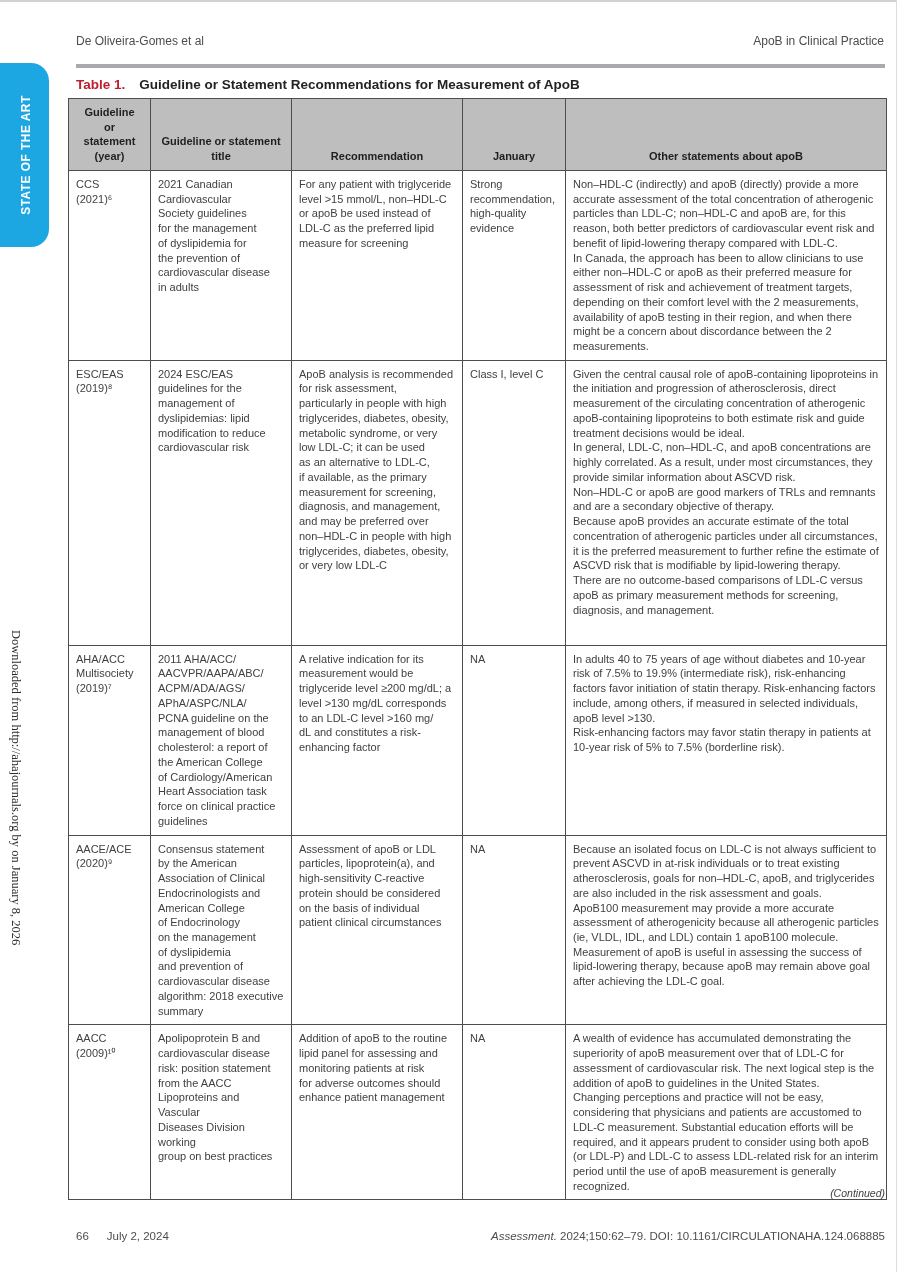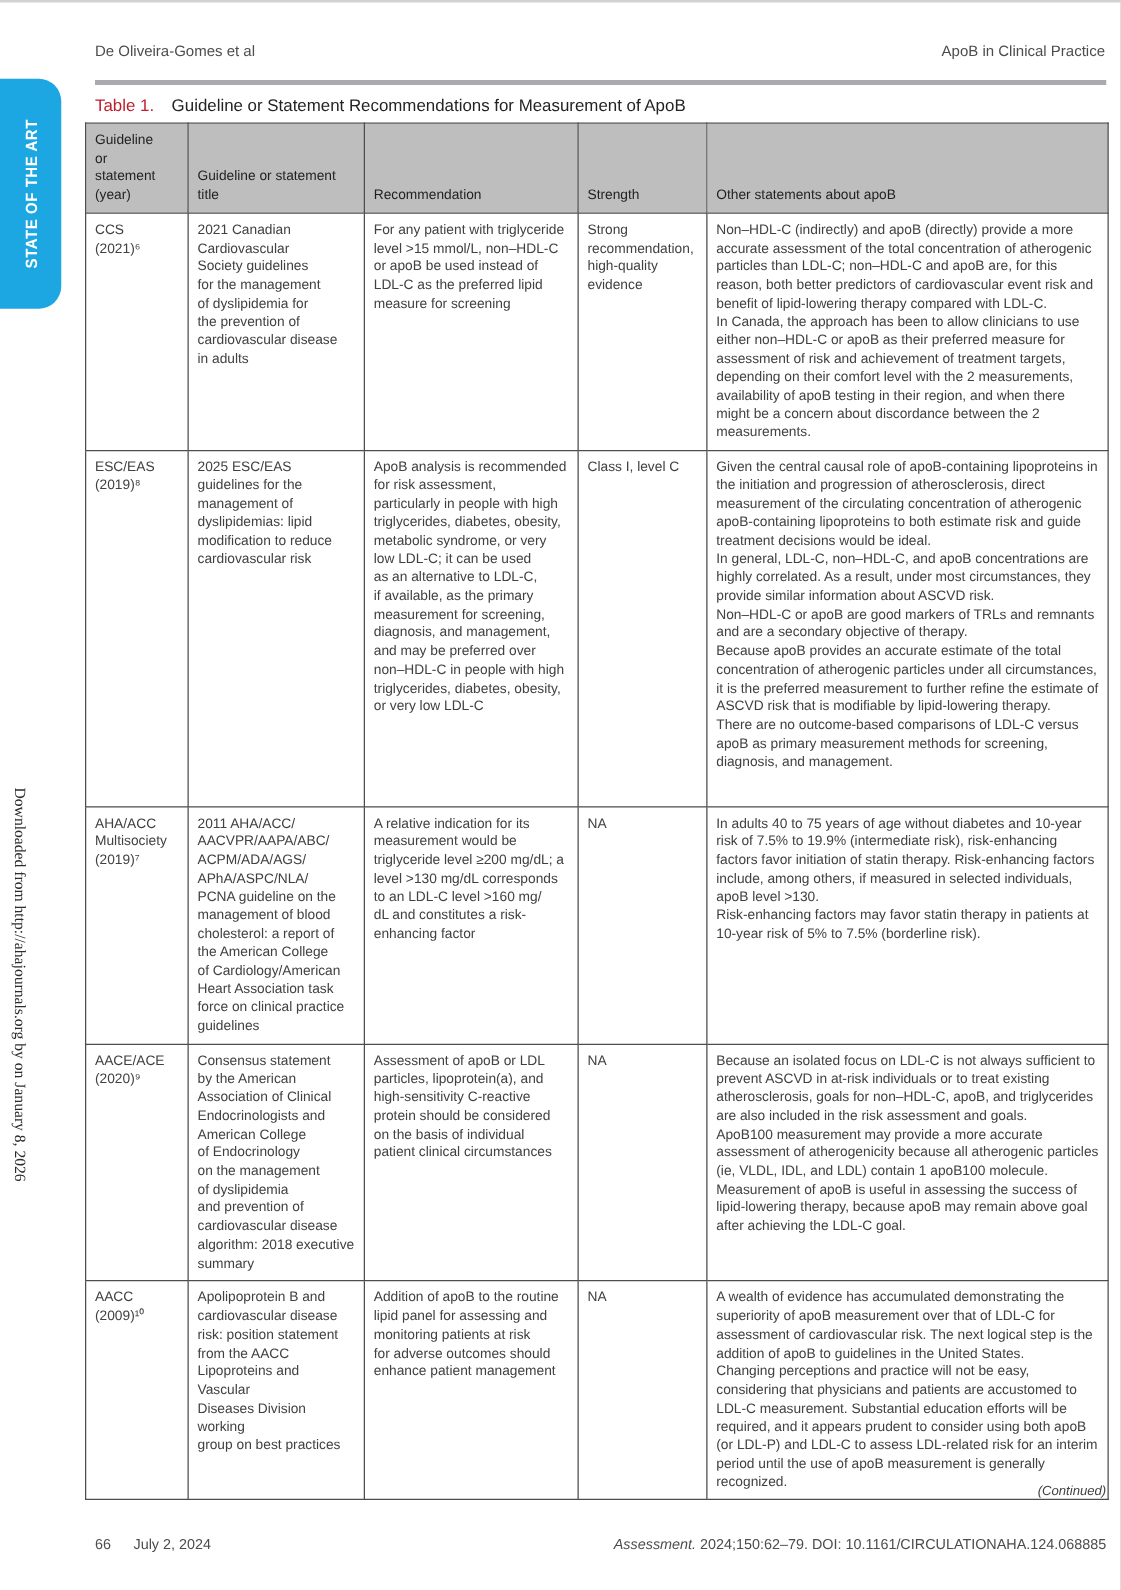--- a/index.html
+++ b/index.html
@@ -37,40 +37,40 @@
     white-space:nowrap;
     font-family:"Liberation Serif", serif;
     font-size:12.5px; color:#2b2b2b;
   }
   .top-rule {
     position:absolute; left:76px; right:11px; top:62px; height:4px;
     background:#a8aaad;
   }
   .table-title {
     position:absolute; left:76px; top:75px;
-    font-size:13.5px; font-weight:normal; color:#232323;
+    font-size:13.5px; font-weight:bold; color:#232323;
   }
   .table-title .tbl-label { color:#be1e2d; margin-right:14px; }
   table.guideline-table {
     position:absolute; left:68px; top:96px;
     width:818px; table-layout:fixed;
     border-collapse:collapse;
     font-size:11px; line-height:1.34;
   }
   table.guideline-table th, table.guideline-table td {
     border:1px solid #4d4d4f;
     padding:6px 7px;
     white-space:pre-line;
     overflow:hidden;
   }
   table.guideline-table { border:1.5px solid #4d4d4f; }
   table.guideline-table th {
     background:#bebebe;
-    font-weight:normal; color:#1f1f20;
-    text-align:left; vertical-align:bottom;
+    font-weight:bold; color:#1f1f20;
+    text-align:center; vertical-align:bottom;
   }
   table.guideline-table td { vertical-align:top; color:#414042; }
   .continued {
     position:absolute; right:11px; top:1185px;
     font-style:italic; font-size:10.5px; color:#414042;
   }
   .page-footer {
     position:absolute; left:76px; right:11px; top:1228px;
     display:flex; justify-content:space-between;
     font-size:11.5px; color:#4d4d4f;gap:36px;
@@ -110,21 +110,21 @@
   </colgroup>
   <tbody>
       <tr style="height:68px">
     <th>Guideline
 or
 statement
 (year)</th>
     <th>Guideline or statement
 title</th>
     <th>Recommendation</th>
-    <th>Strength</th>
+    <th>January</th>
     <th>Other statements about apoB</th>
   </tr>
   <tr style="height:187px">
     <td>CCS
 (2021)⁶</td>
     <td>2021 Canadian
 Cardiovascular
 Society guidelines
 for the management
 of dyslipidemia for
@@ -136,21 +136,21 @@
 or apoB be used instead of
 LDL-C as the preferred lipid
 measure for screening</td>
     <td>Strong recommendation, high-quality evidence</td>
     <td>Non–HDL-C (indirectly) and apoB (directly) provide a more accurate assessment of the total concentration of atherogenic particles than LDL-C; non–HDL-C and apoB are, for this reason, both better predictors of cardiovascular event risk and benefit of lipid-lowering therapy compared with LDL-C.
 In Canada, the approach has been to allow clinicians to use either non–HDL-C or apoB as their preferred measure for assessment of risk and achievement of treatment targets, depending on their comfort level with the 2 measurements, availability of apoB testing in their region, and when there might be a concern about discordance between the 2 measurements.</td>
   </tr>
   <tr style="height:285px">
     <td>ESC/EAS
 (2019)⁸</td>
-    <td>2025 ESC/EAS
+    <td>2024 ESC/EAS
 guidelines for the
 management of
 dyslipidemias: lipid
 modification to reduce
 cardiovascular risk</td>
     <td>ApoB analysis is recommended
 for risk assessment,
 particularly in people with high
 triglycerides, diabetes, obesity,
 metabolic syndrome, or very

